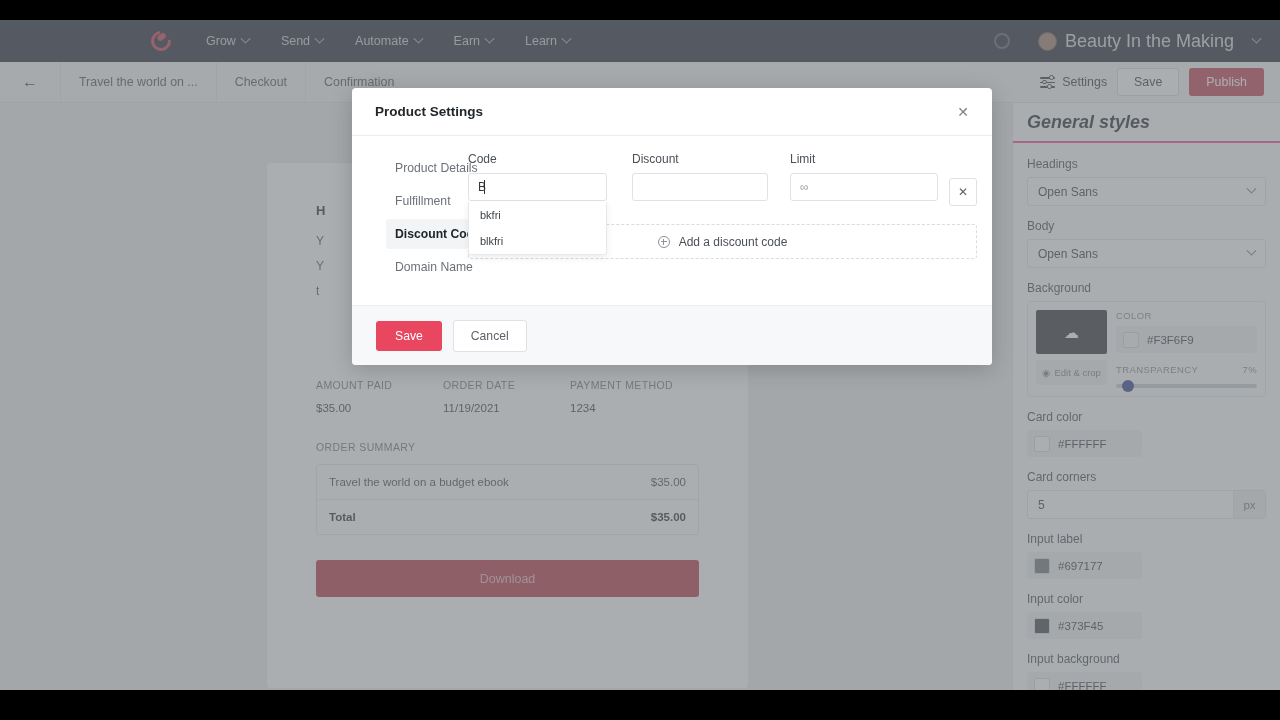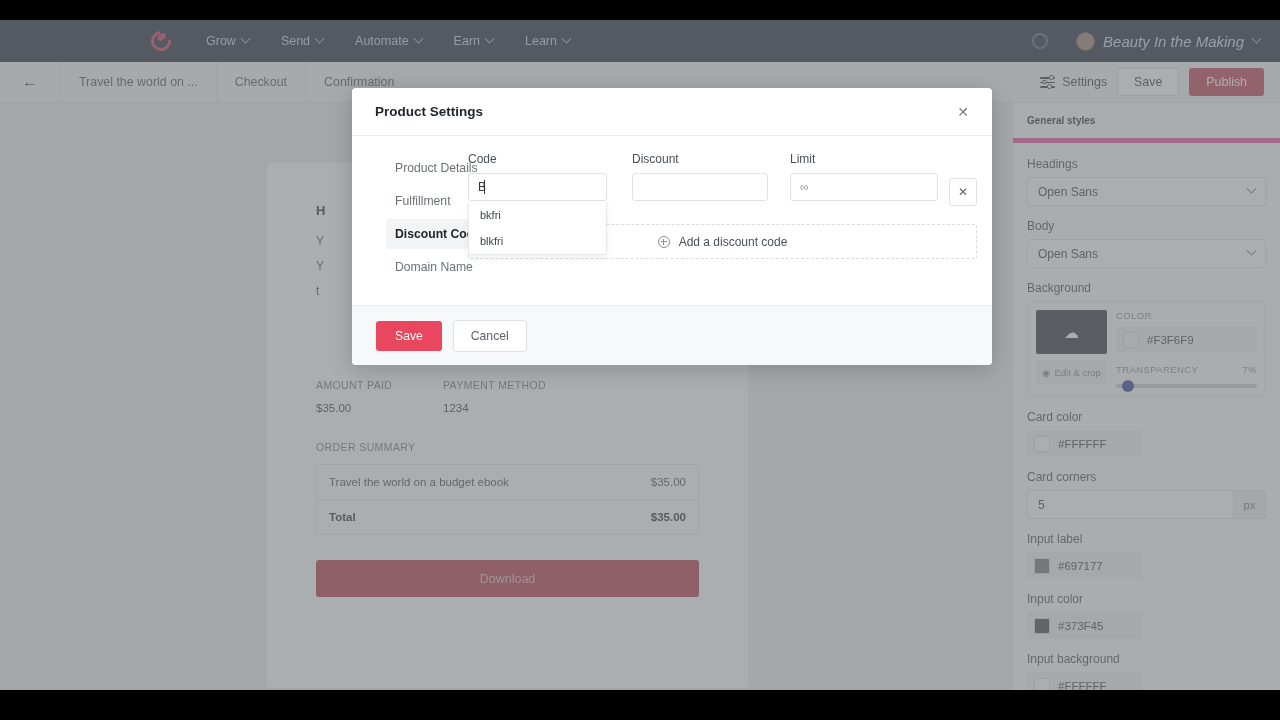--- a/index.html
+++ b/index.html
@@ -49,21 +49,21 @@
   }
   .nav-items { display:flex; align-items:center; margin-left:32px; }
   .nav-item {
     color:#c9ccd6; font-size:12.5px; margin-right:32px;
     display:flex; align-items:center; gap:6px; cursor:pointer;
   }
   .caret { display:inline-block; width:7px; height:7px; border-right:1.4px solid #aab0be; border-bottom:1.4px solid #aab0be; transform:rotate(45deg) translate(-2px,-2px); }
   .nav-right { margin-left:auto; display:flex; align-items:center; margin-right:20px; }
   .nav-circle { width:16px;height:16px;border-radius:50%;border:2px solid #565c72; margin-right:28px; }
   .avatar { width:19px;height:19px;border-radius:50%;background:#9b7a6a; margin-right:8px; border:1px solid #6b5448;}
-  .acct-name { color:#d4d7e0; font-size:15px; margin-right:9px;font-style:italic;}
+  .acct-name { color:#d4d7e0; font-size:18px; margin-right:19px;}
 
   
   .tabbar{
     position:absolute; left:0; top:42px; width:1280px; height:41px;
     background:#f3f4f6; border-bottom:1px solid #e0e2e6;
     display:flex; align-items:stretch;
   }
   .back-btn{ width:60px; display:flex;align-items:center;justify-content:center; cursor:pointer;}
   .arrow-left{ font-size:16px; color:#2f3337; line-height:1;}
   .tab{
@@ -118,21 +118,21 @@
     margin-top:25px;width:100%;height:37px;background:#b4303f;color:#e4b4bb;
     border:none;border-radius:3px;font-size:12.5px;cursor:pointer;
   }
 
   
   .stylespanel{
     position:absolute; right:0; top:83px; width:268px; height:587px;
     background:#fdfdfd; border-left:1px solid #e3e5e8; overflow:hidden;
   }
   .sp-head{ height:40px; display:flex;align-items:center;padding:0 14px;
-            border-bottom:5px solid #ec4899; font-size:10px; font-weight:bold; color:#21262b;}
+            border-bottom:2px solid #ec4899; font-size:18px; font-weight:bold; color:#21262b;font-style:italic;}
   .sp-body{ padding:14px; }
   .sp-label{ font-size:12px;color:#3f454b;margin:13px 0 6px;}
   .sp-label:first-child{margin-top:0;}
   .sp-select{
     height:29px;border:1px solid #dfe1e5;border-radius:3px;background:#fff;
     display:flex;align-items:center;justify-content:space-between;
     padding:0 10px;font-size:12px;color:#32373c;cursor:pointer;
   }
   .chev{ width:7px;height:7px;border-right:1.4px solid #6c7277;border-bottom:1.4px solid #6c7277;transform:rotate(45deg) translate(-2px,-2px);}
   .bg-block{ border:1px solid #e6e8eb;border-radius:3px;padding:8px;display:flex;gap:9px;}
@@ -324,20 +324,24 @@
           <div class="email-p">Y</div>
           <div class="email-p">Y</div>
           <div class="email-p">t</div>
 
           <div class="meta-row">
             <div class="meta-col">
               <div class="meta-label">AMOUNT PAID</div>
               <div class="meta-value">$35.00</div>
             </div>
             <div class="meta-col">
+              <div class="meta-label">ORDER DATE</div>
+              <div class="meta-value">11/19/2021</div>
+            </div>
+            <div class="meta-col">
               <div class="meta-label">PAYMENT METHOD</div>
               <div class="meta-value">1234</div>
             </div>
           </div>
 
           <div class="summary-label">ORDER SUMMARY</div>
           <div class="summary-box">
             <div class="summary-row">
               <span>Travel the world on a budget ebook</span>
               <span>$35.00</span>

